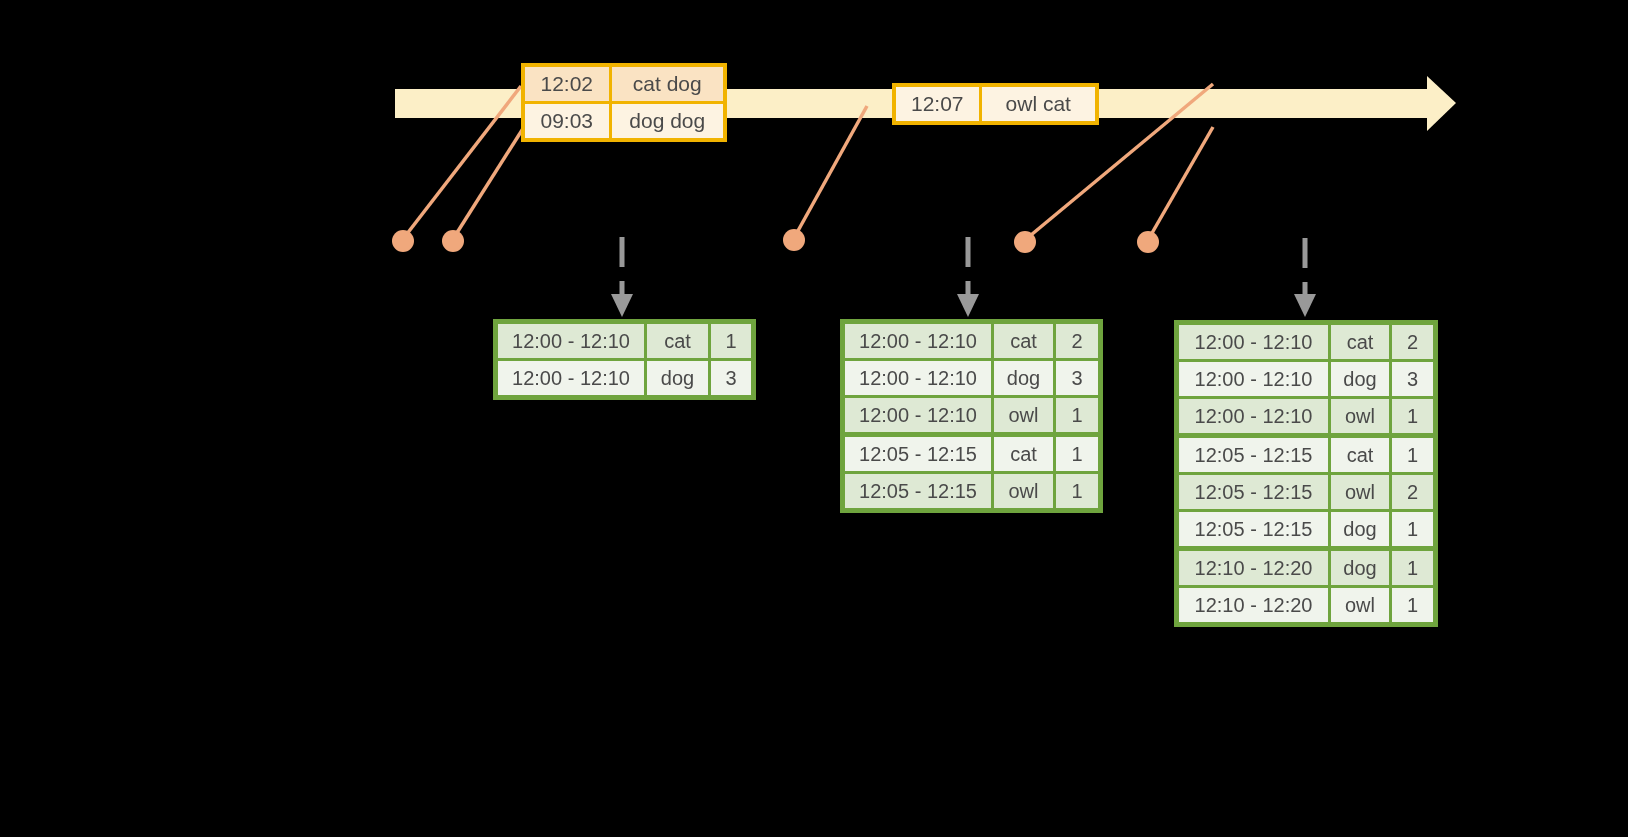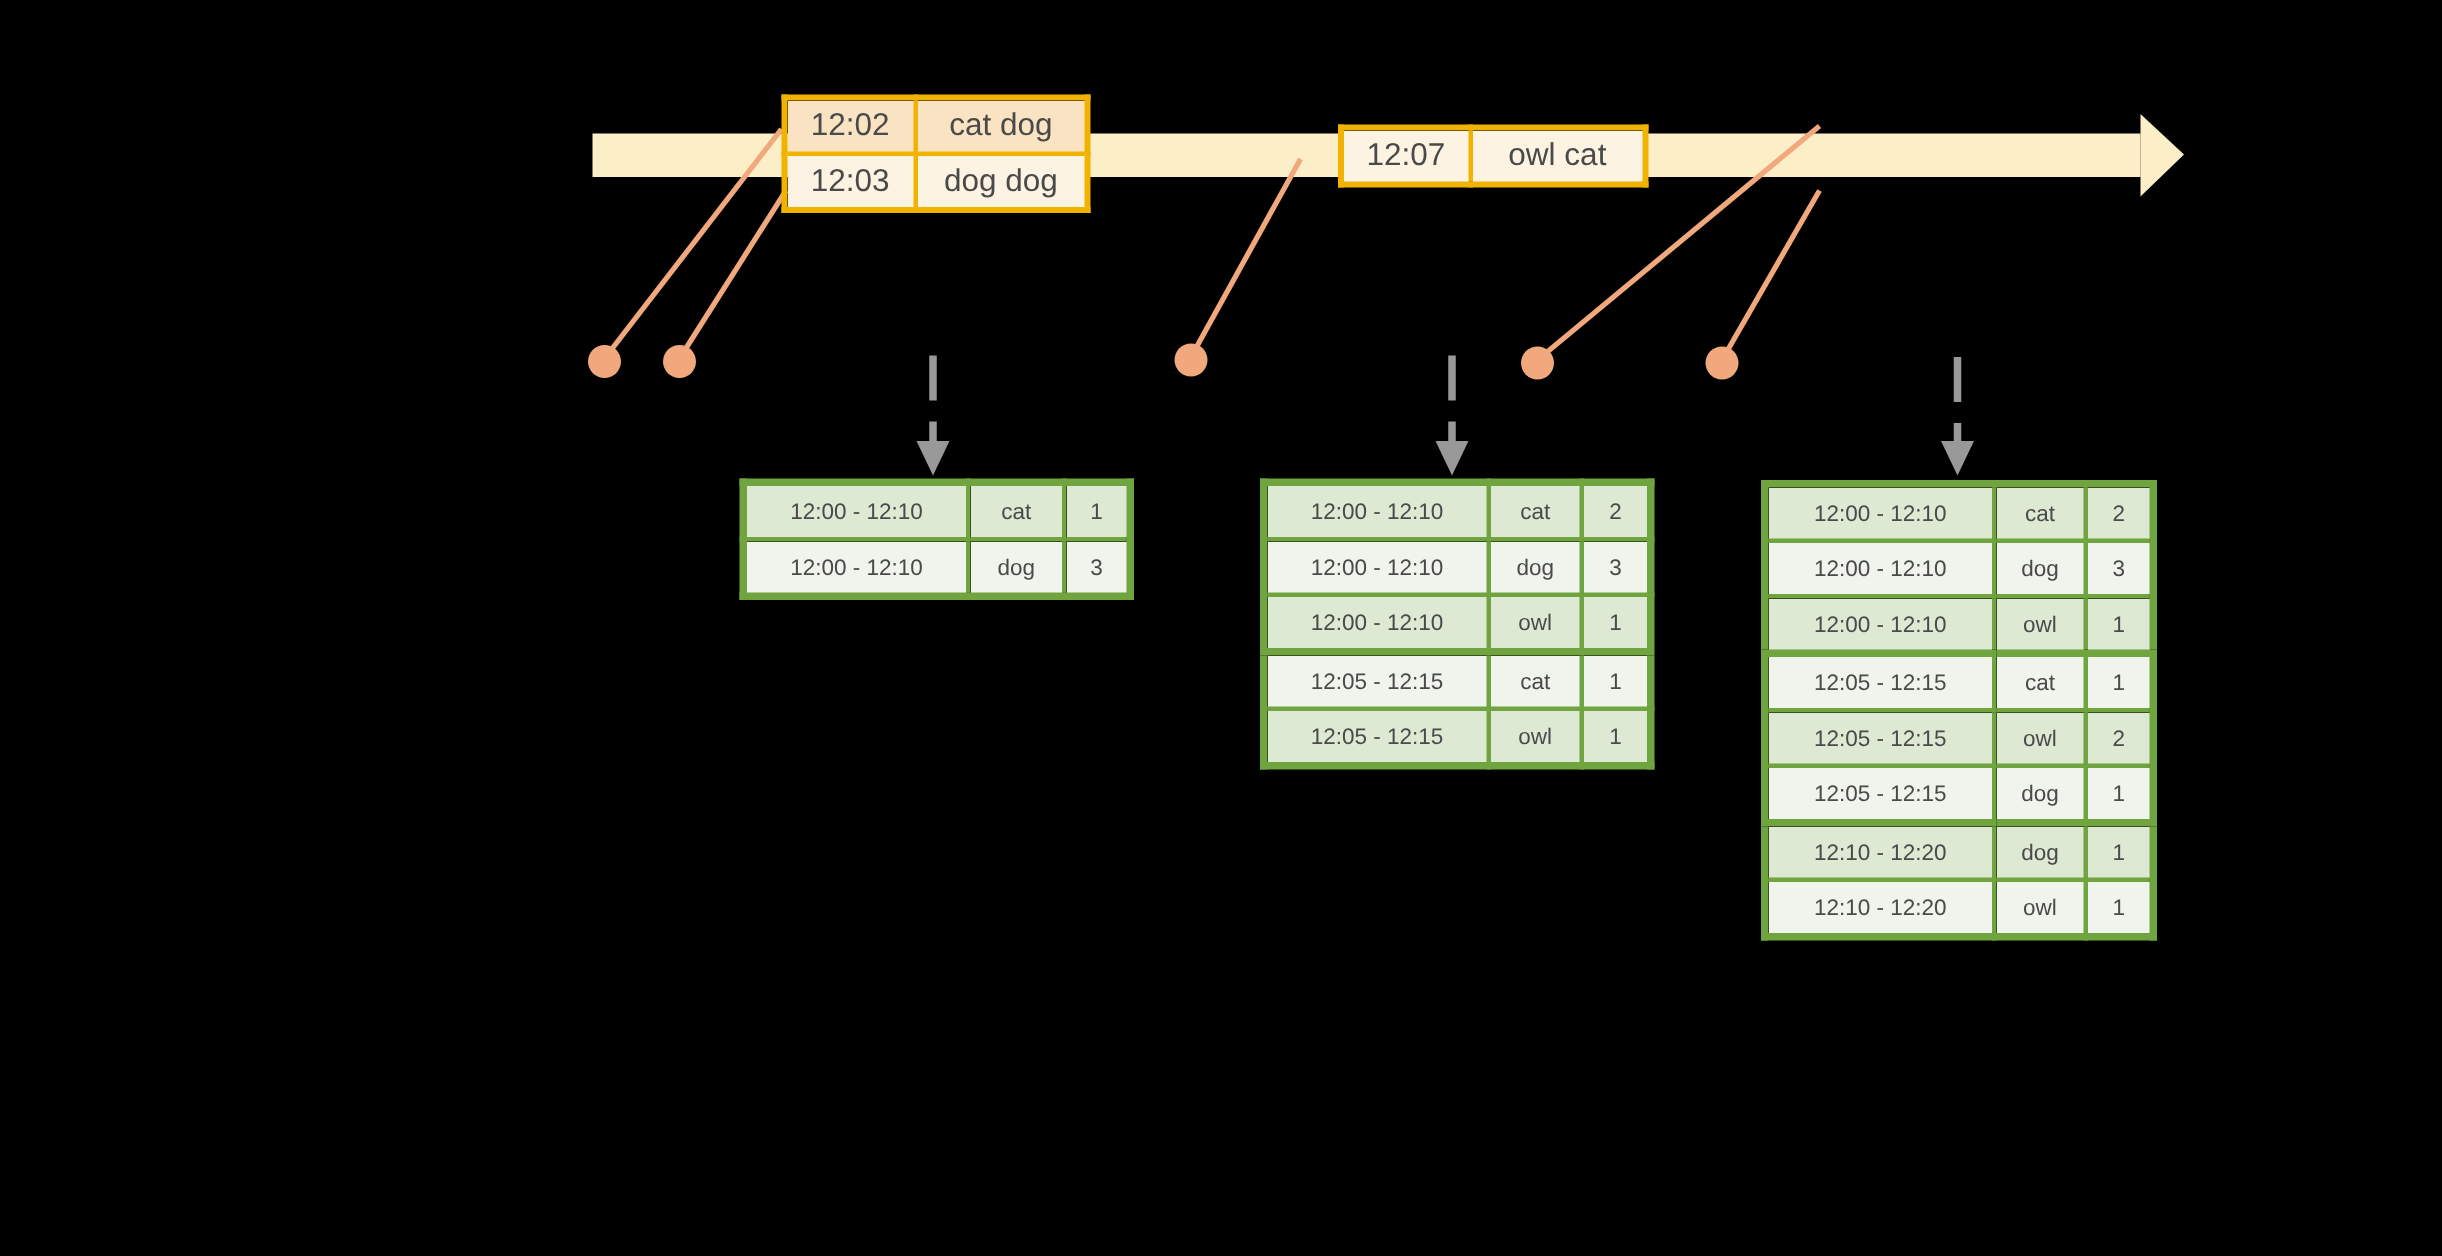--- a/index.html
+++ b/index.html
@@ -16,21 +16,21 @@
     border:3px solid #F1B300;height:34px;text-align:center;
     font-size:21px;color:#4a4a4a;padding:0 4px;overflow:hidden;white-space:nowrap;
   }
   .row-peach td{background:#FAE3C3;}
   .row-cream td{background:#FDF3E2;}
 
   
   .result-table{border:5px solid #6FA43E;}
   .result-table td{
     border:3px solid #6FA43E;height:34px;text-align:center;
-    font-size:15px;color:#4a4a4a;padding:0 4px;overflow:hidden;white-space:nowrap;
+    font-size:20px;color:#4a4a4a;padding:0 4px;overflow:hidden;white-space:nowrap;
   }
   .row-green td{background:#DEE9D4;}
   .row-white td{background:#F0F4EC;}
   .group-start td{border-top-width:5px;}
 </style>
 </head>
 <body>
 
 <div class="stage">
 
@@ -71,21 +71,21 @@
     <colgroup>
         <col style="width:87px">
         <col style="width:115px">
       </colgroup>
     <tbody>
         <tr class="row-peach">
       <td>12:02</td>
       <td>cat dog</td>
     </tr>
     <tr class="row-cream">
-      <td>12:03</td>
+      <td>09:03</td>
       <td>dog dog</td>
     </tr>
   </tbody>
     </table>
 
   <table class="event-table" style="left:892px;top:83px;">
     <colgroup>
         <col style="width:86px">
         <col style="width:117px">
       </colgroup>

